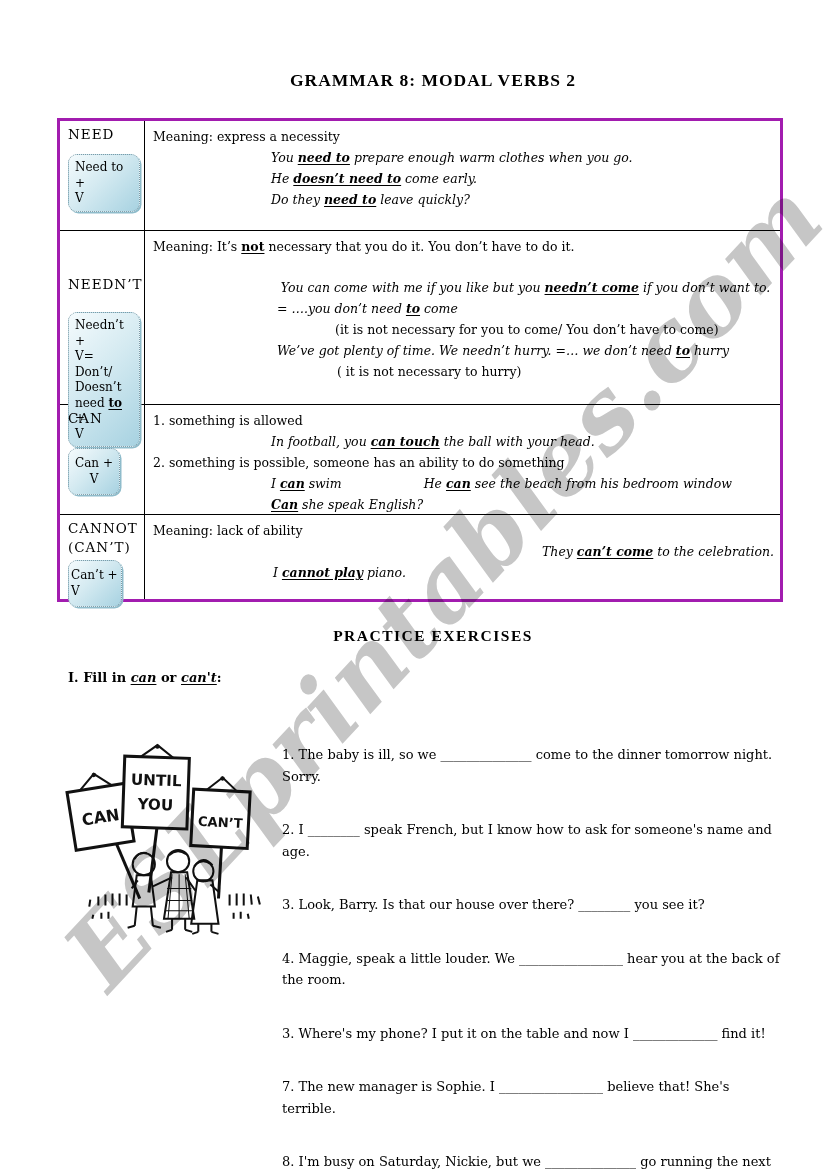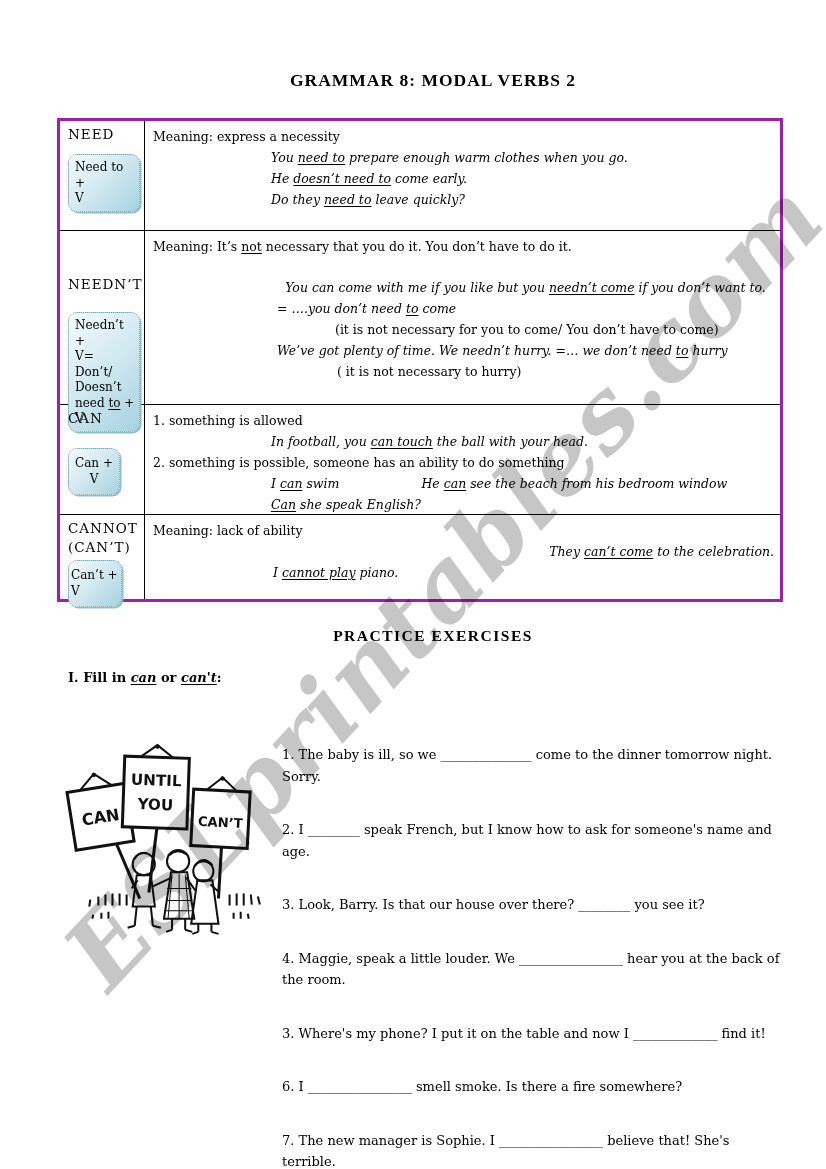--- a/index.html
+++ b/index.html
@@ -42,21 +42,21 @@
 
   
   .ln{font-size:12.5px;line-height:21px;}
   .meaning{font-family:"DejaVu Serif",serif;}
   .example{font-style:italic;}
   .plain{font-style:normal;}
   .sp{height:20px;}
   .bx{font-size:12px;line-height:15.5px;font-style:normal;}
   .ins{font-size:13px;font-weight:bold;line-height:18px;}
   .ex{font-size:13px;line-height:21.5px;margin-top:32px;}
-  .u{text-decoration:underline;text-underline-offset:2px;}
+  .u{text-decoration:underline;text-underline-offset:2px;font-weight:bold;}
   .it{font-style:italic;}
   .gap{display:inline-block;width:82px;}
 
   
   .exercises{position:absolute;left:282px;top:712px;width:505px;}
 
   
   .cartoon{position:absolute;left:60px;top:743px;width:214px;height:196px;}
   .cartoon svg{width:100%;height:100%;}
   .sign-text{font-family:"DejaVu Sans",sans-serif;font-weight:bold;fill:#111;}
@@ -217,18 +217,17 @@
       </g>
     </svg>
   </div>
 
   <div class="exercises">
       <div class="ln ex"><span>1. The baby is ill, so we ______________ come to the dinner tomorrow night. Sorry.</span></div>
       <div class="ln ex"><span>2. I ________ speak French, but I know how to ask for someone's name and age.</span></div>
       <div class="ln ex"><span>3. Look, Barry. Is that our house over there? ________ you see it?</span></div>
       <div class="ln ex"><span>4. Maggie, speak a little louder. We ________________ hear you at the back of the room.</span></div>
       <div class="ln ex"><span>3. Where's my phone? I put it on the table and now I _____________ find it!</span></div>
-      <div class="ln ex"><span>6. I ________________ smell smoke. Is there a fire somewhere?</span></div>
       <div class="ln ex"><span>7. The new manager is Sophie. I ________________ believe that! She's terrible.</span></div>
       <div class="ln ex"><span>8. I'm busy on Saturday, Nickie, but we ______________ go running the next day if you want.</span></div>
     </div>
 
 </div>
 
 </body></html>

